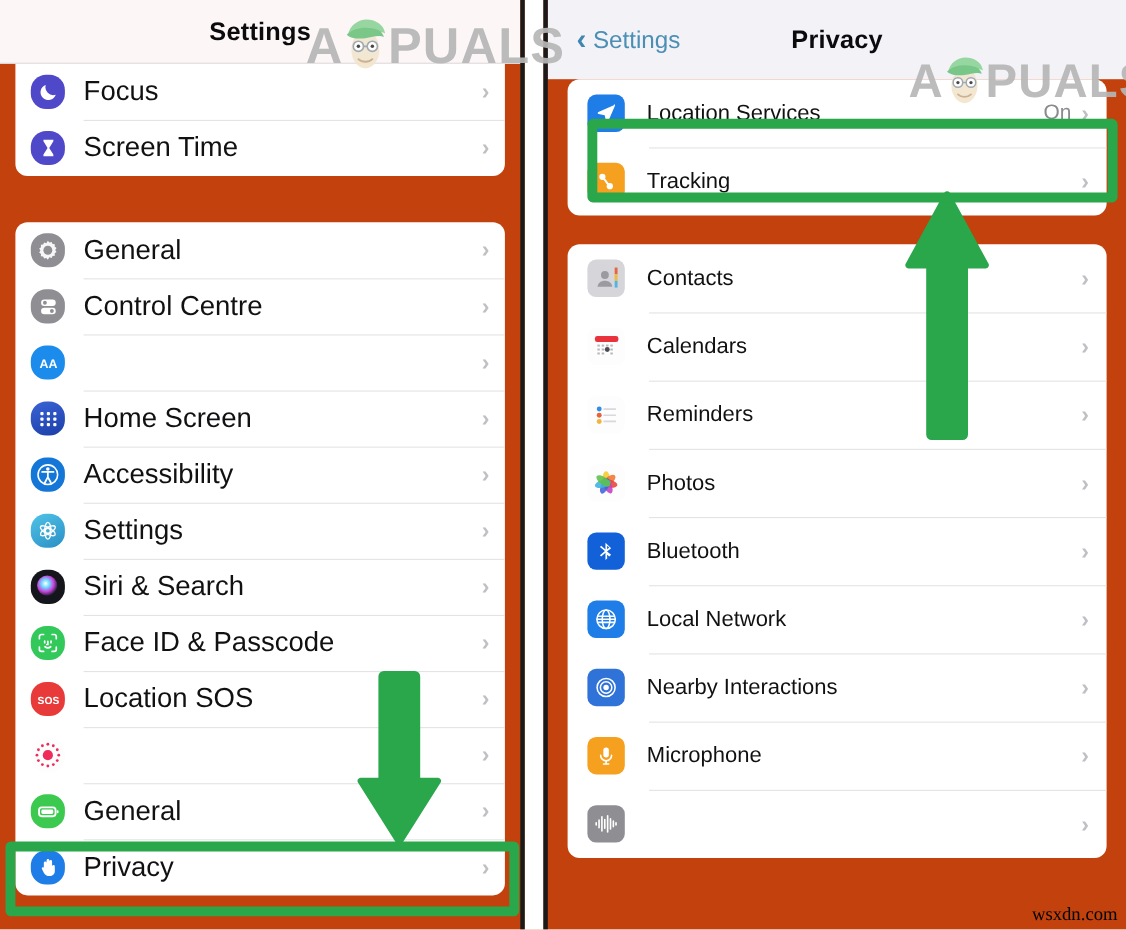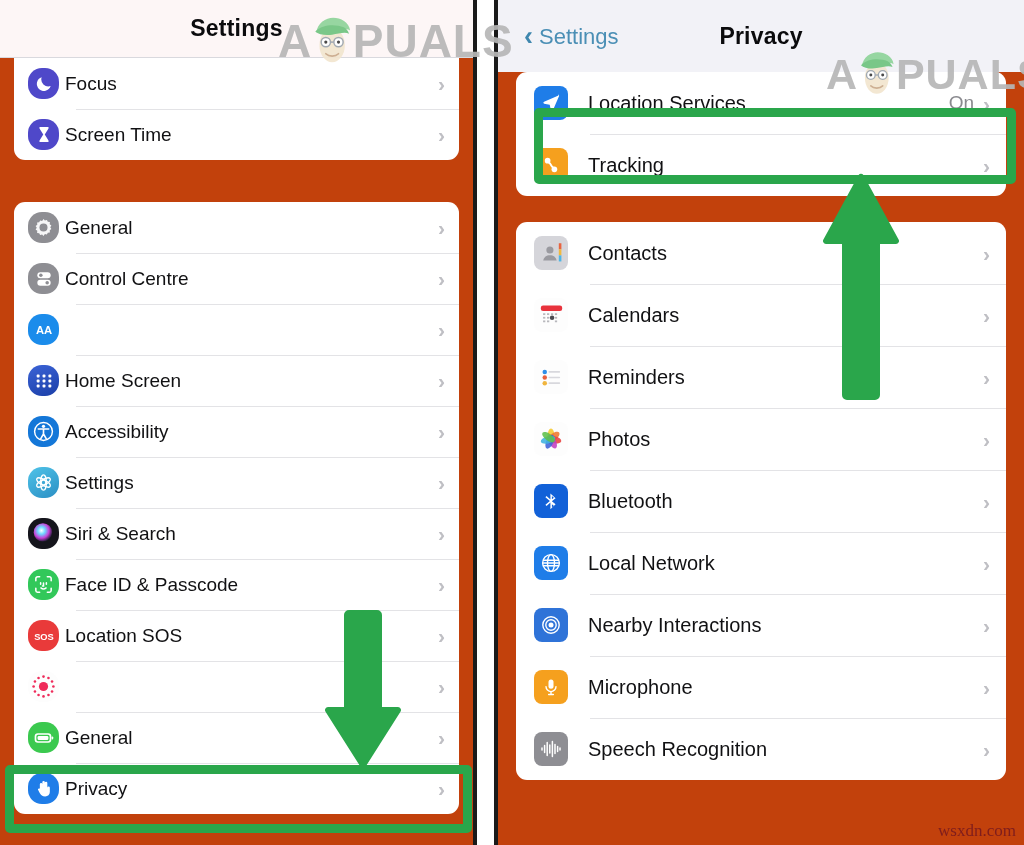--- a/index.html
+++ b/index.html
@@ -68,22 +68,22 @@
   .ico {
     width: 31px; height: 31px; border-radius: 14px;
     flex: 0 0 31px;
     display: flex; align-items: center; justify-content: center;
     position: relative; overflow: hidden;
   }
   .right-body .ico { width: 34px; height: 34px; flex: 0 0 34px; border-radius: 8px; }
   .ico svg { display: block; }
 
   .label {
-    margin-left: 6px;
-    font-size: 19px; color: #111113;
+    margin-left: 17px;
+    font-size: 25px; color: #111113;
     white-space: nowrap;
   }
   .right-body .label { margin-left: 20px; font-size: 20px; }
 
   .spacer { flex: 1 1 auto; }
   .value { font-size: 19px; color: #8a8a8f; margin-right: 9px; }
   .chevron {
     margin-right: 14px; color: #bfbfc4; font-size: 21px; font-weight: 600;
     line-height: 1;
   }
@@ -113,21 +113,21 @@
   }
   #wm-left  { left: 278px; top: 14px;  font-size: 46px; opacity: .92; }
   #wm-right { left: 826px; top: 50px;  font-size: 43px; opacity: .92; }
   .wm .wm-a { color: #b7b7b7; }
   .wm .wm-face { position: relative; width: .92em; height: 1em; margin: 0 -.02em; }
   .wm .wm-face svg { position: absolute; left: 0; top: -.18em; width: 100%; height: 1.35em; }
 
   
   #wsxdn {
     position: absolute; right: 8px; bottom: 4px; z-index: 50;
-    font-size: 17px; color: #7f1d1d; font-family: "Liberation Serif", serif;
+    font-size: 17px; color: #000000; font-family: "Liberation Serif", serif;
   }
 </style>
 </head>
 <body>
 
 <div id="root">
 
   <div class="panel left">
 
     <div class="navbar">
@@ -527,21 +527,20 @@
         </div>
 
         <div class="row">
           <span class="ico" style="background:#8e8e93">
             <svg width="24" height="20" viewBox="0 0 24 20">
               <g stroke="#fff" stroke-width="1.5" stroke-linecap="round">
                 <path d="M3 9v2M5.6 6.6v6.8M8.2 3.6v12.8M10.8 6v8M13.4 2.6v14.8M16 5.4v9.2M18.6 7.4v5.2M21 9v2"></path>
               </g>
             </svg>
           </span>
-          <span class="label">Speech Recognition</span>
           <span class="spacer"></span>
           <span class="chevron">›</span>
         </div>
 
       </div>
     </div>
   </div>
 
   <div class="hl-box" id="hl-privacy"></div>
 

